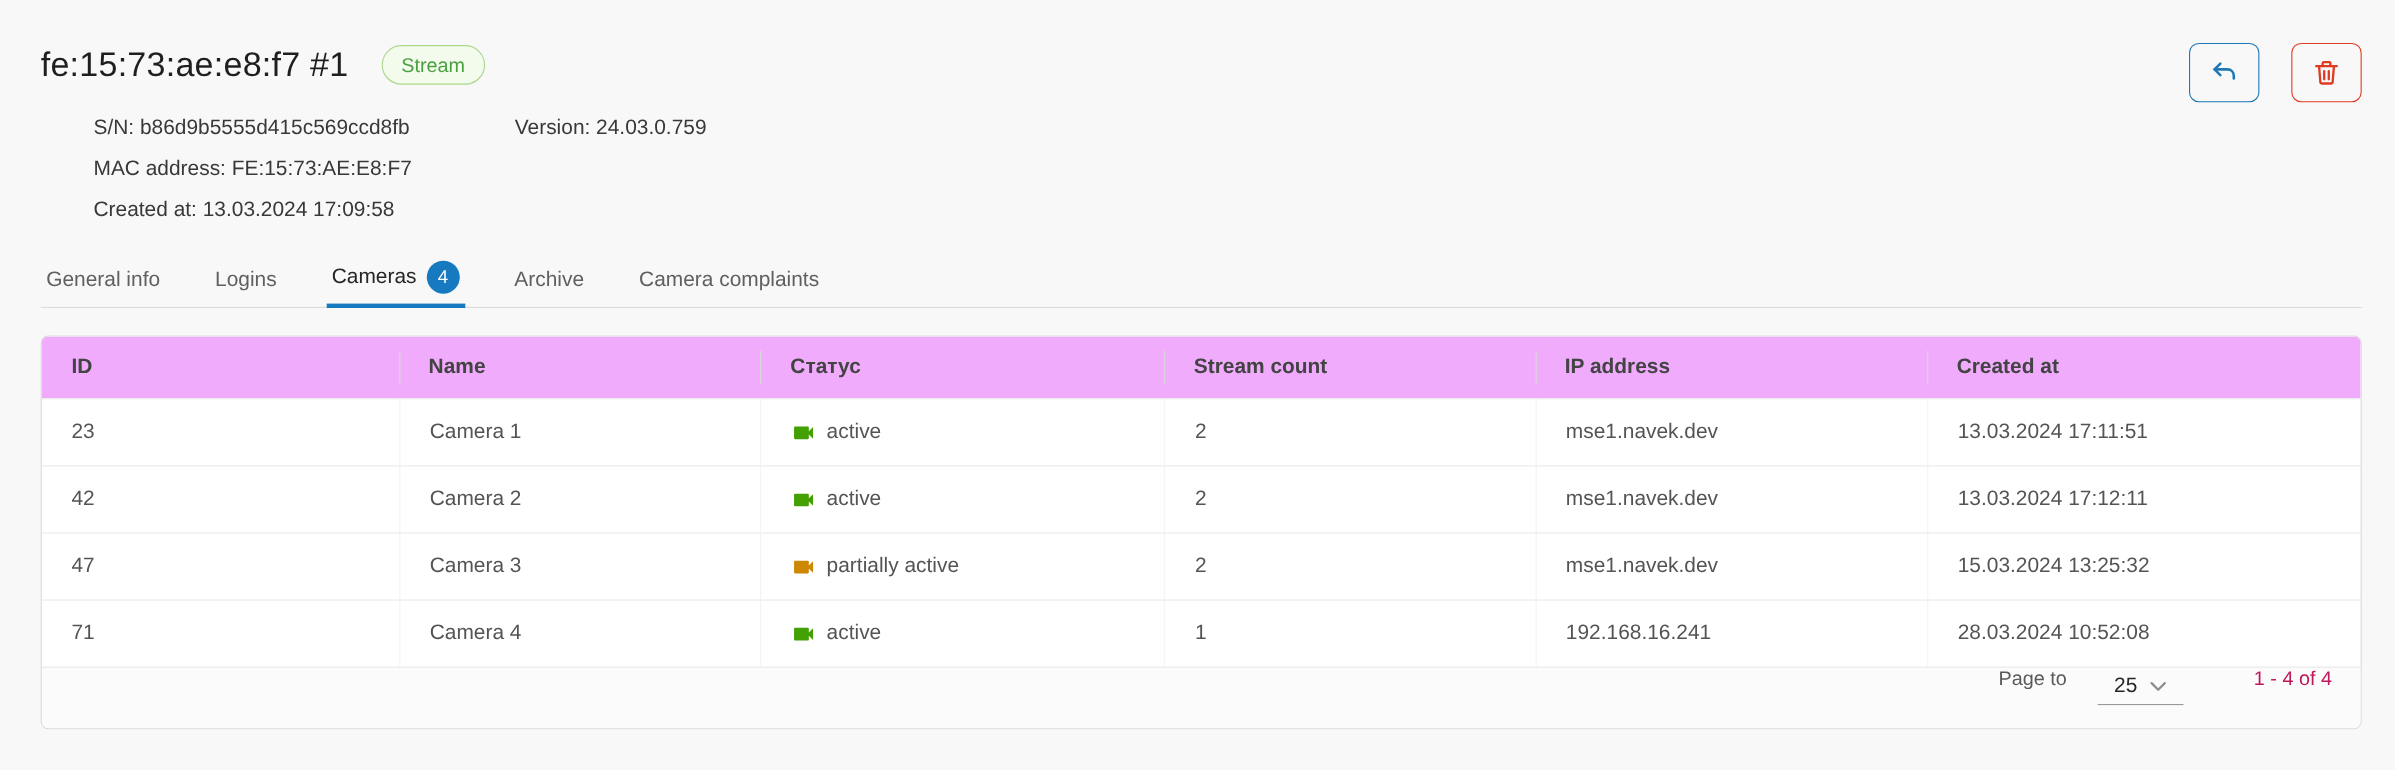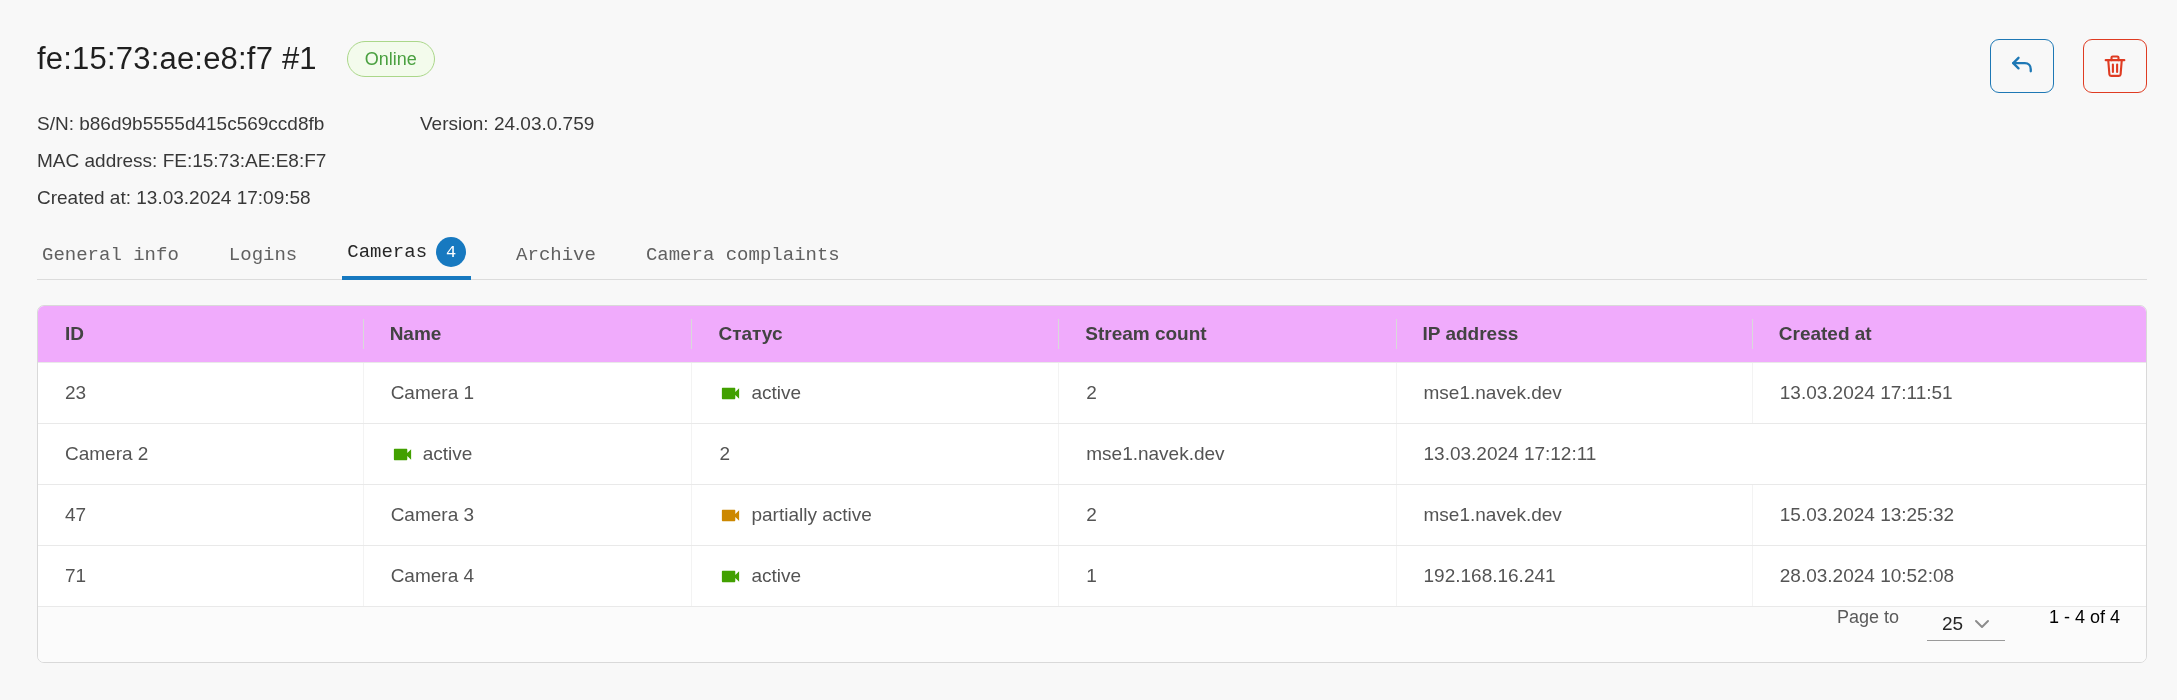--- a/index.html
+++ b/index.html
@@ -27,35 +27,35 @@
     width:64px; height:54px; border-radius:9px;
     display:flex; align-items:center; justify-content:center;
     background:transparent; cursor:pointer;
   }
   .icon-btn.undo { border:1px solid #1e78b5; color:#1e78b5; }
   .icon-btn.danger { border:1px solid #df3b22; color:#df3b22; }
   .icon-btn svg { display:block; }
 
   
   .info { margin-top:16px; font-size:19px; color:#383838; }
-  .info-line { height:37px; display:flex; align-items:flex-end; }
+  .info-line { height:37px; display:flex; align-items:center;margin-left:48px; }
   .info-sn { display:inline-block; min-width:383px; }
 
   
   .tabs {
     margin-top:18px;
     display:flex; align-items:flex-end;
     border-bottom:1px solid #dcdcdc;
   }
   .tab {
     display:flex; align-items:center; gap:9px;
     font-size:19px; color:#606060;
     padding:10px 5px 13px 5px;
     margin-right:40px;
-    cursor:pointer; white-space:nowrap;font-family:Liberation Mono, monospace;
+    cursor:pointer; white-space:nowrap;
   }
   .tab.active {
     color:#262626;
     border-bottom:4px solid #1779c0;
     padding-bottom:9px;
     margin-bottom:-1px;
   }
   .tab-badge {
     background:#1779c0; color:#ffffff;
     min-width:30px; height:30px; border-radius:15px;
@@ -103,30 +103,30 @@
   }
   .page-to-label { font-size:18px; color:#5a5a5a; margin-right:28px; }
   .page-size-select {
     display:inline-flex; align-items:center; justify-content:center; gap:11px;
     min-width:78px; height:34px;
     border-bottom:1px solid #9a9a9a;
     cursor:pointer; padding:0 6px;
   }
   .page-size-value { font-size:19px; color:#262626; }
   .chevron { color:#8c8c8c; display:inline-flex; }
-  .range-text { font-size:18px; color:#000000; margin-left:44px; }
+  .range-text { font-size:18px; color:#be185d; margin-left:64px; }
 </style>
 </head>
 <body>
 
 <div class="page">
 
   <div class="title-row">
     <span class="page-title">fe:15:73:ae:e8:f7 #1</span>
-    <span class="online-badge">Online</span>
+    <span class="online-badge">Stream</span>
   </div>
 
   <div class="actions">
     <div class="icon-btn undo">
       <span>
         <svg width="30" height="28" viewBox="0 0 24 24" fill="none" stroke="currentColor" stroke-width="2" stroke-linecap="round" stroke-linejoin="round">
           <path d="M9 5 L4.5 9.5 L9 14"></path>
           <path d="M4.5 9.5 H14.5 C17.5 9.5 19.5 11.7 19.5 14.7 V16.5"></path>
         </svg>
       </span>
@@ -196,20 +196,21 @@
             </svg>
         </span>
         <span>active</span>
       </div>
       <div class="td">2</div>
       <div class="td">mse1.navek.dev</div>
       <div class="td">13.03.2024 17:11:51</div>
     </div>
 
     <div class="tgrid trow">
+      <div class="td">42</div>
       <div class="td">Camera 2</div>
       <div class="td status-cell">
         <span class="cam-icon" style="color: rgb(66, 160, 0);">
           <svg width="23" height="23" viewBox="0 0 24 24" fill="currentColor">
               <path d="M17 10.5V7c0-.55-.45-1-1-1H4c-.55 0-1 .45-1 1v10c0 .55.45 1 1 1h12c.55 0 1-.45 1-1v-3.5l4 4v-11l-4 4z"></path>
             </svg>
         </span>
         <span>active</span>
       </div>
       <div class="td">2</div>

